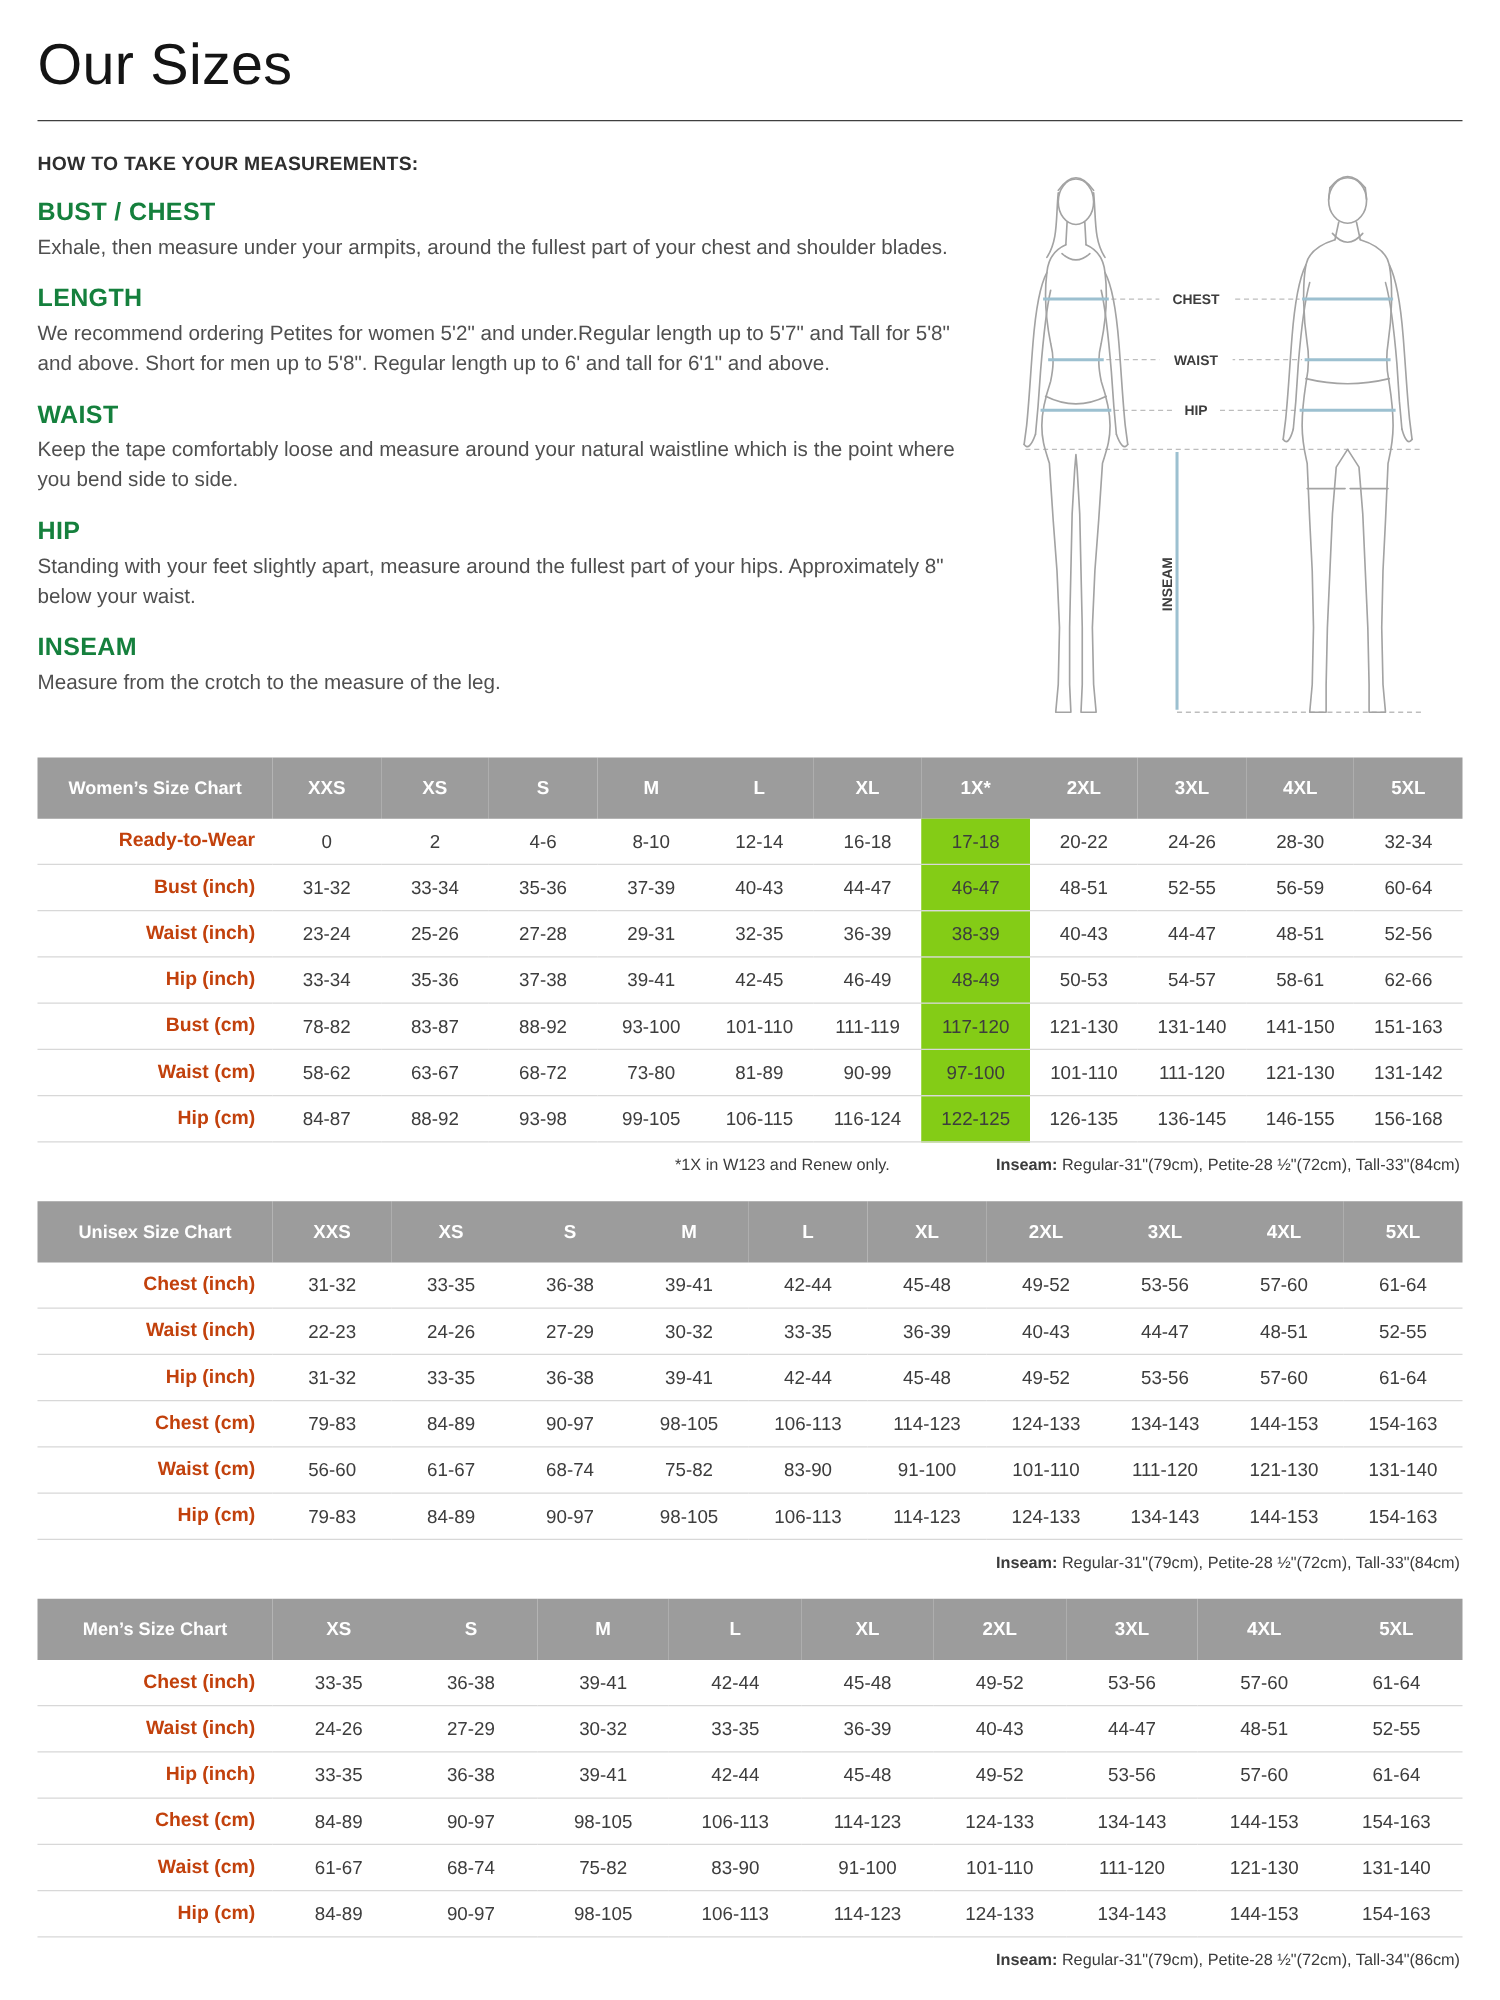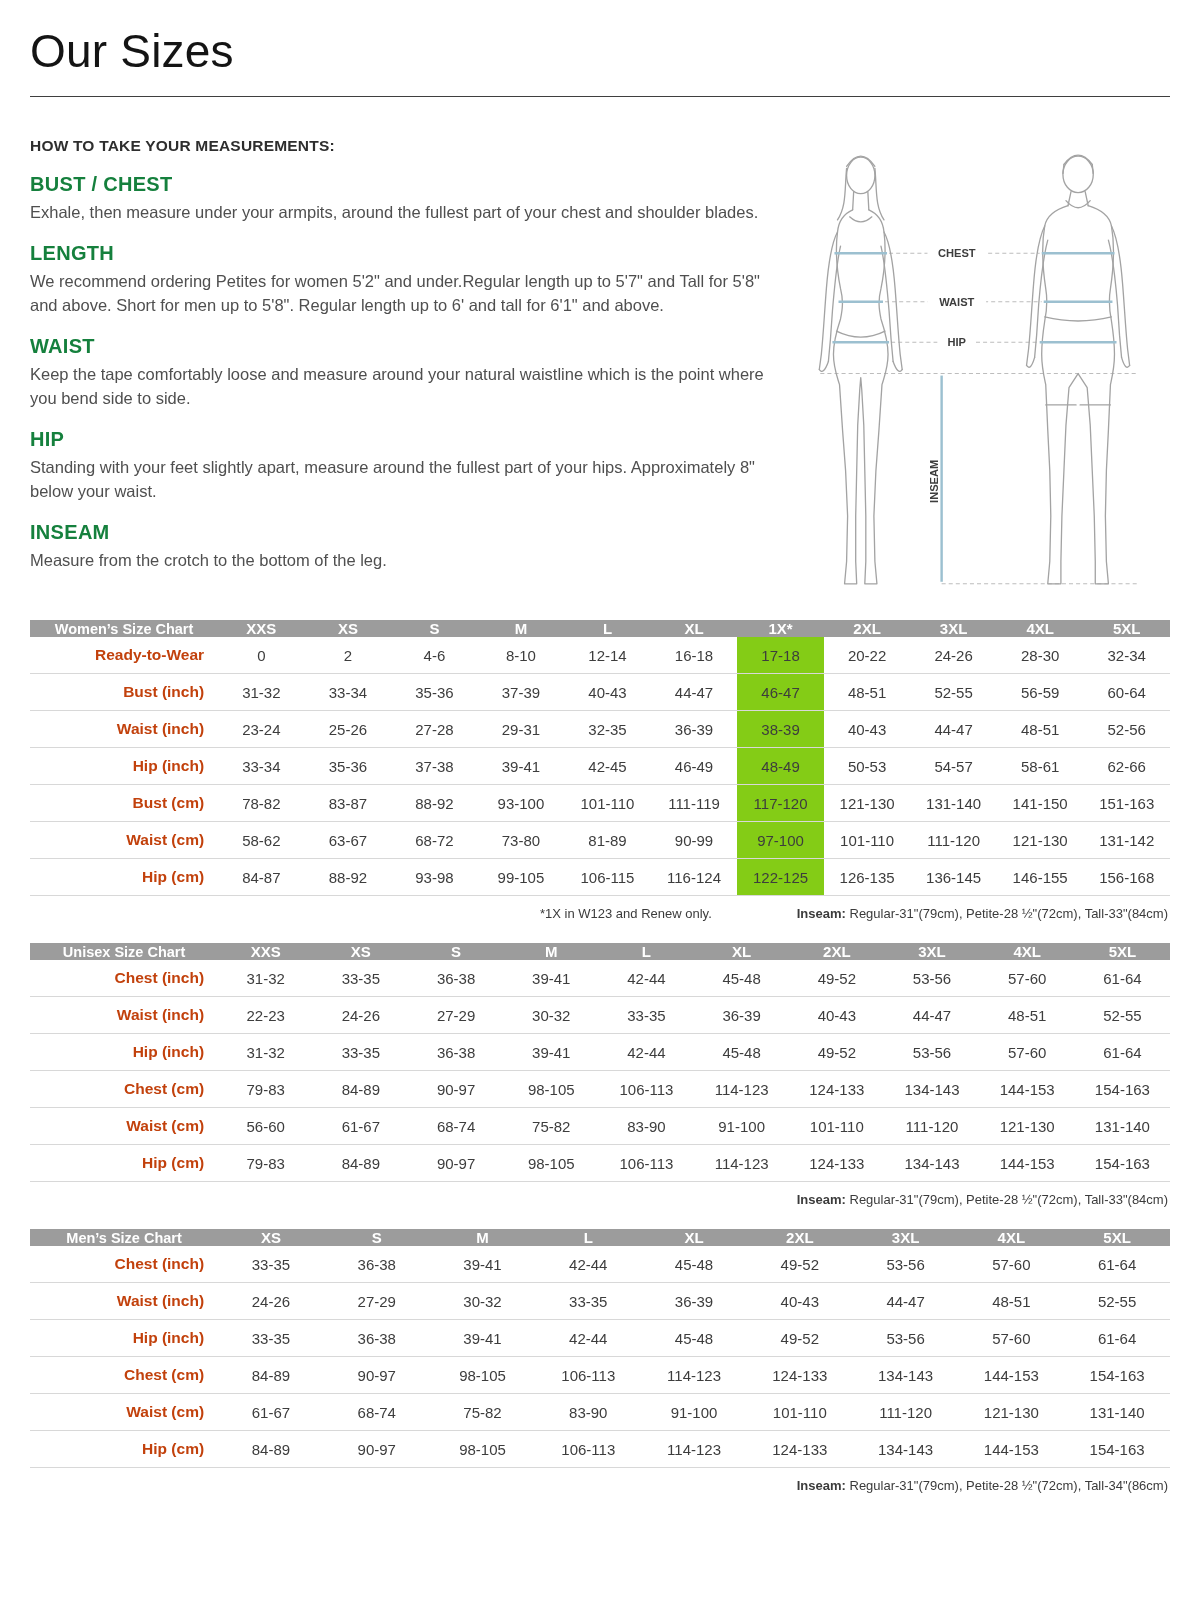--- a/index.html
+++ b/index.html
@@ -17,21 +17,21 @@
     font-weight: 400;
     color: #141414;
     letter-spacing: 0.2px;
   }
   hr.title-rule {
     border: none;
     border-top: 1.5px solid #3f3f3f;
     margin: 18px 0 0 0;
   }
 
-  .top { display: flex; gap: 14px; margin-top: 40px; margin-bottom: 18px; }
+  .top { display: flex; gap: 14px; margin-top: 26px; margin-bottom: 18px; }
   .instructions { width: 740px; flex: 0 0 740px; }
   .instructions h2 {
     font-size: 15.5px;
     font-weight: 700;
     color: #2e2e2e;
     letter-spacing: 0.2px;
     margin-bottom: 4px;
   }
   .section { margin-top: 18px; }
   .section h3 {
@@ -61,21 +61,21 @@
   table.size-table {
     width: 100%;
     border-collapse: collapse;
     table-layout: fixed;
   }
   table.size-table thead th {
     background: #9c9c9c;
     color: #ffffff;
     font-size: 15px;
     font-weight: 700;
-    padding: 0 2px;
+    padding: 16px 2px;
     text-align: center;
   }
   table.size-table thead th.title-cell { font-size: 14.5px; }
   table.size-table tbody tr { border-bottom: 1px solid #d8d8d8; }
   table.size-table tbody th {
     text-align: right;
     padding: 9px 14px 9px 2px;
     font-size: 15.5px;
     font-weight: 700;
     color: #c2410c;
@@ -122,21 +122,21 @@
           <div class="section">
             <h3>WAIST</h3>
             <p>Keep the tape comfortably loose and measure around your natural waistline which is the point where you bend side to side.</p>
           </div>
           <div class="section">
             <h3>HIP</h3>
             <p>Standing with your feet slightly apart, measure around the fullest part of your hips. Approximately 8" below your waist.</p>
           </div>
           <div class="section">
             <h3>INSEAM</h3>
-            <p>Measure from the crotch to the bottom of the leg.</p>
+            <p>Measure from the crotch to the measure of the leg.</p>
           </div>
         </div>
     </div>
 
     <div class="diagram">
       <svg width="380" height="465" viewBox="0 0 370 460">
 
         <g stroke="#bdbdbd" stroke-width="1" stroke-dasharray="4,3" fill="none">
           <path d="M 98,115 L 247,115"></path>
           <path d="M 94,163 L 249,163"></path>

